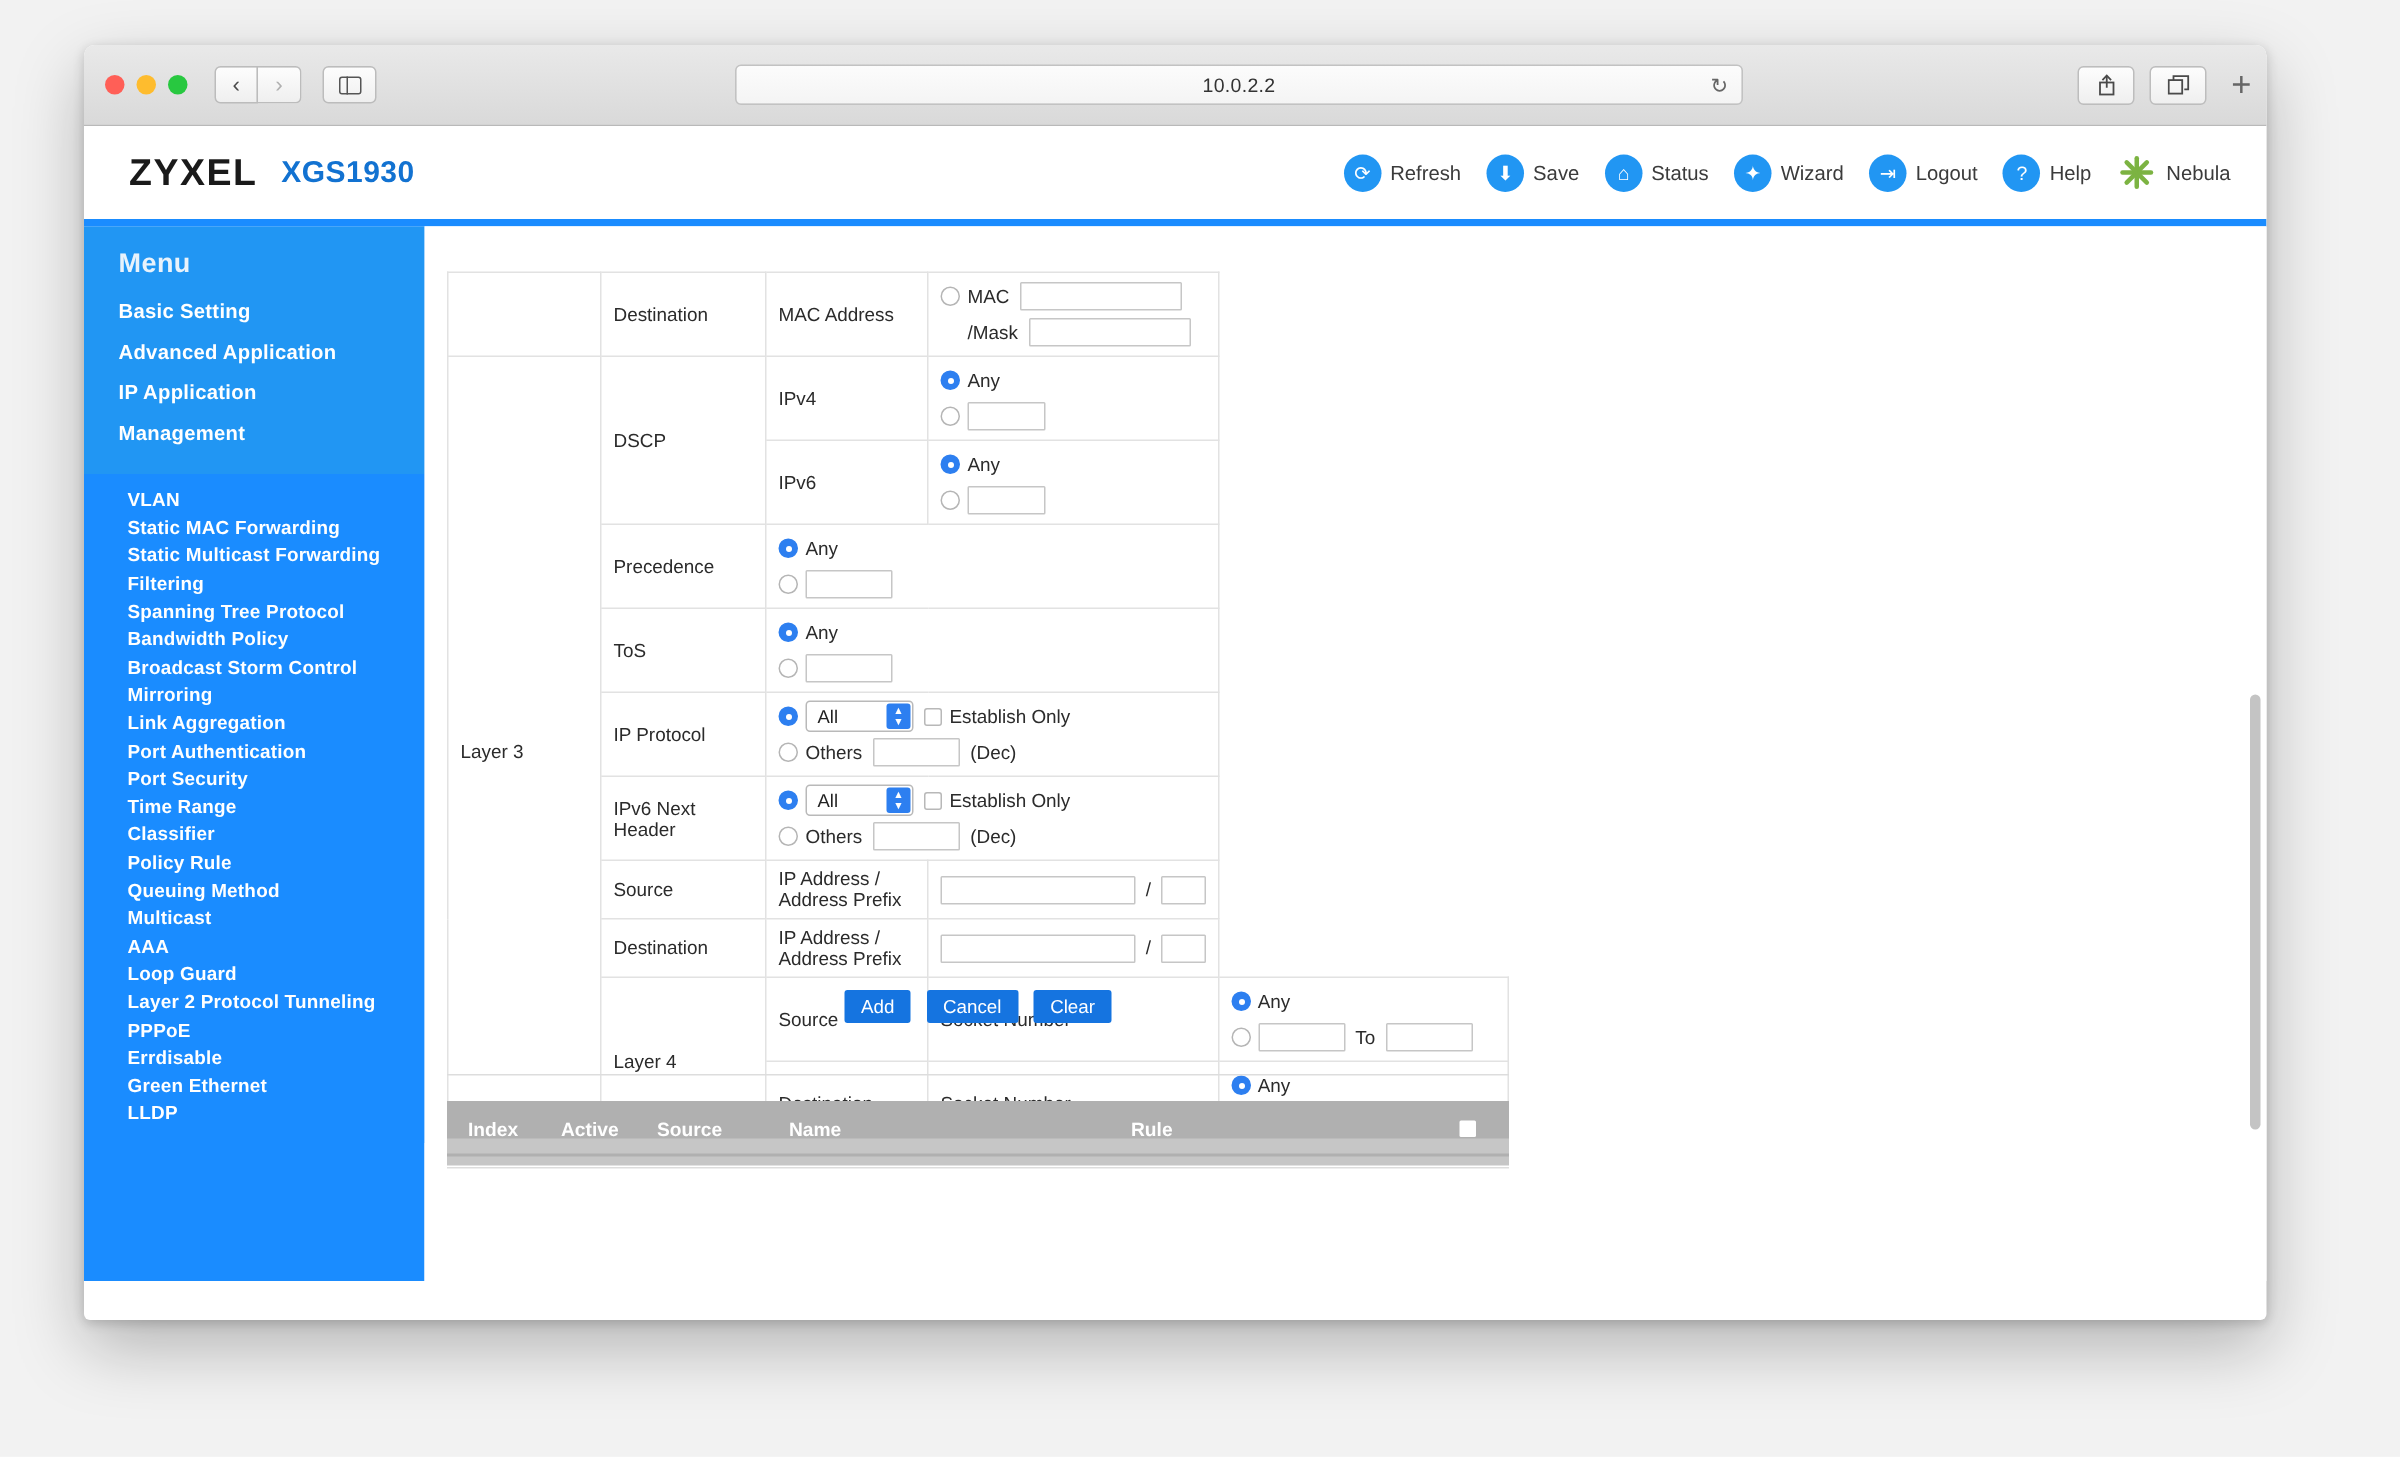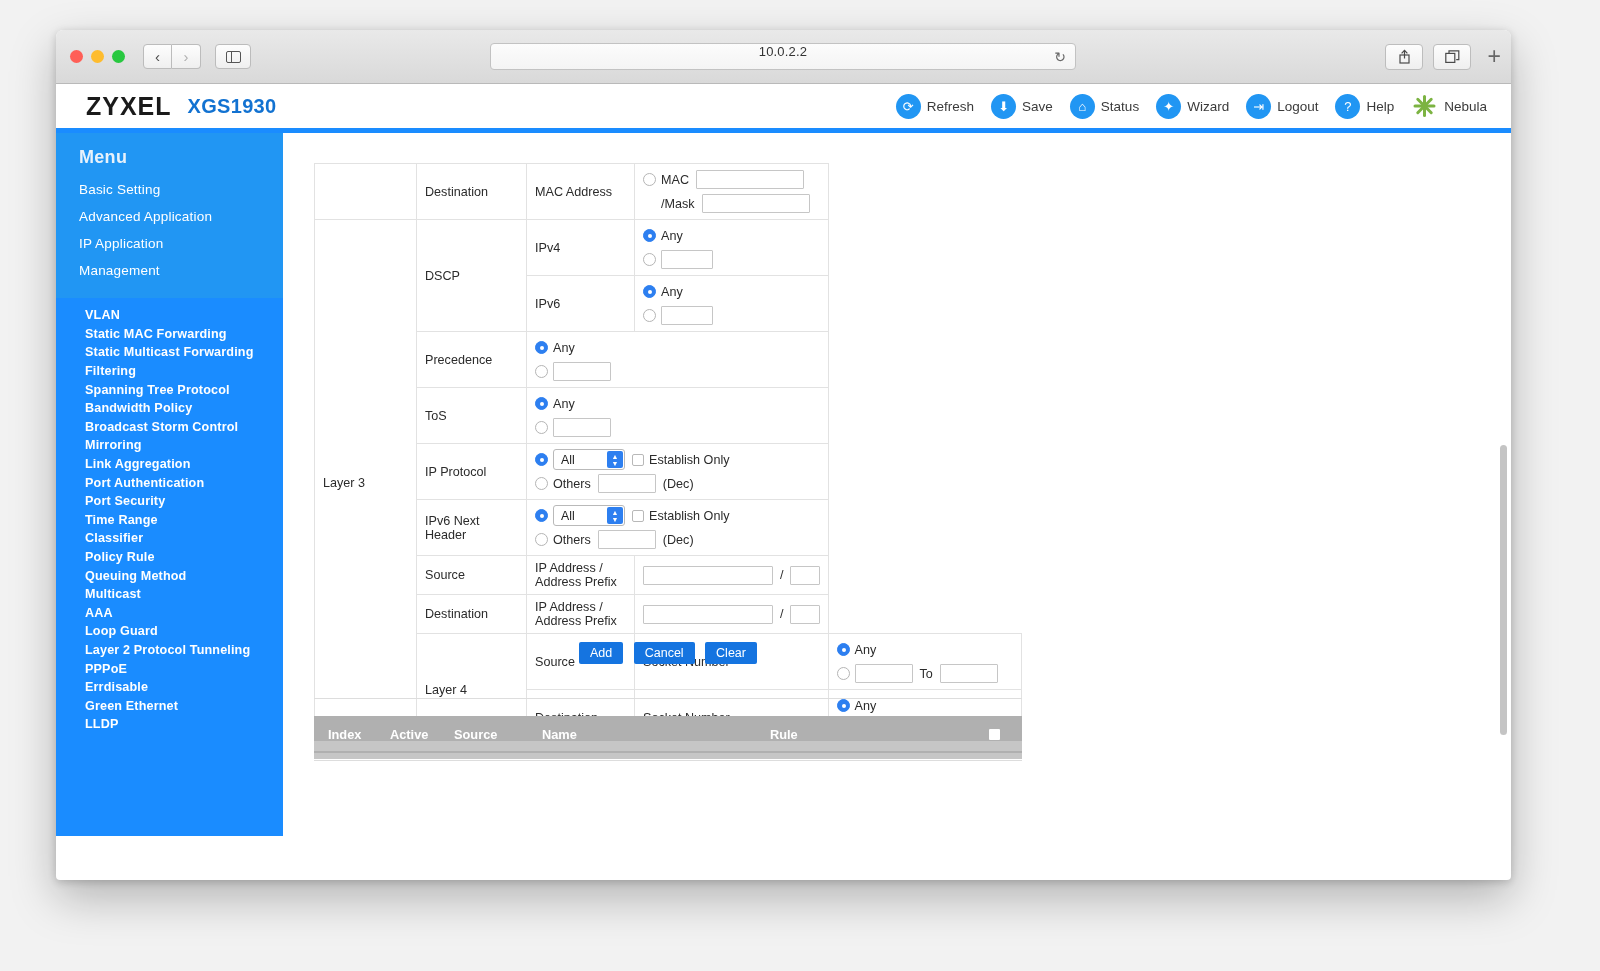--- a/index.html
+++ b/index.html
@@ -51,42 +51,42 @@
   }
   .sidebar-glyph {
     width: 15px; height: 12px; border: 1.4px solid #555; border-radius: 2px;
     position: relative;
   }
   .sidebar-glyph::after {
     content:""; position:absolute; left:4px; top:-1px; bottom:-1px;
     width:1.4px; background:#555;
   }
   .urlbar {
-    position: absolute; left: 434px; width: 586px; height: 27px;
+    position: absolute; left: 434px; width: 672px; height: 27px;
     background: linear-gradient(#fcfcfc,#f4f4f4);
     border: 1px solid #c2c2c2; border-radius: 4px;
-    display: flex; justify-content: center;
+    display: flex; align-items: center; justify-content: center;
   }
   .urltext { font-size: 13px; color: #333; letter-spacing: .2px; }
   .reload {
     position: absolute; right: 9px; top: 50%; transform: translateY(-50%);
     font-size: 14px; color: #666;
   }
   .rightbtns { position: absolute; right: 40px; display: flex; gap: 10px; }
   .tbtn {
     width: 38px; height: 26px; border-radius: 4px;
     background: linear-gradient(#fdfdfd,#efefef);
     border: 1px solid #bdbdbd;
     display: flex; align-items: center; justify-content: center;
   }
   .plus { position: absolute; right: 10px; font-size: 23px; color: #666; font-weight: 300; }
 
   
   .zy-header {
-    height: 44px; background: #fff;
+    height: 62px; background: #fff;
     display: flex; align-items: center;
     padding: 0 24px 0 30px;
     position: relative;
   }
   .logo {
     font-size: 25px; font-weight: 700; color: #1a1a1a;
     letter-spacing: 1px;
   }
   .model {
     font-size: 20px; font-weight: 700; color: #1272d1;
@@ -107,32 +107,32 @@
   }
   .neb-icon span {
     position: absolute; width: 3px; height: 11px;
     background: #7cb342; border-radius: 2px;
     left: 12px; top: 2px; transform-origin: 50% 11px;
   }
 
   .blue-strip { height: 5px; background: #1a8cff; }
 
   
-  .content-row { display: flex; height: 703px; background: #fff; position: relative; gap: 16px; }
+  .content-row { display: flex; height: 703px; background: #fff; position: relative; }
 
   .sidebar { width: 227px; background: #1a8cff; position: relative; flex: none; }
   .menu-head {
     padding: 12px 0 8px 23px;
     font-size: 18px; font-weight: 700; color: #e8f2fb;
     letter-spacing: .3px;
   }
   .top-group { background: #2196f3; padding: 2px 0 14px 0; }
   .top-group .mi {
     padding: 6px 0 6px 23px;
-    font-size: 13.5px; font-weight: 400; color: #ffffff;
+    font-size: 13.5px; font-weight: 700; color: #ffffff;
     letter-spacing: .2px;
   }
   .sub-group { padding: 8px 0 10px 0; background: #1a8cff; }
   .sub-group .si {
     padding: 2.3px 0 2.3px 29px;
     font-size: 12.6px; font-weight: 700; color: #ffffff;
     letter-spacing: .15px;
   }
 
   .main {

